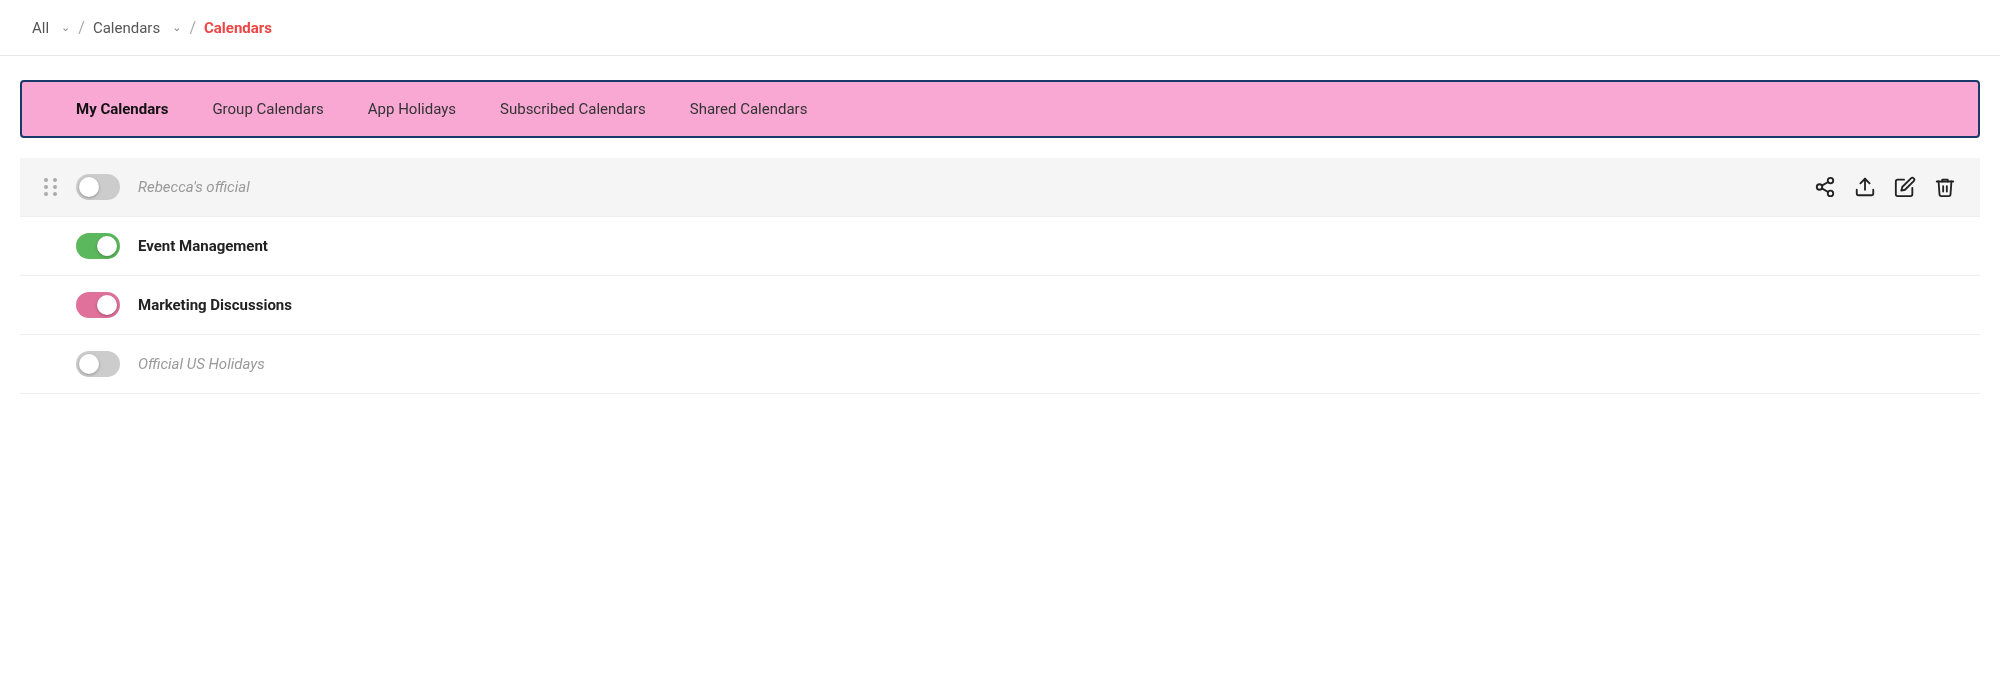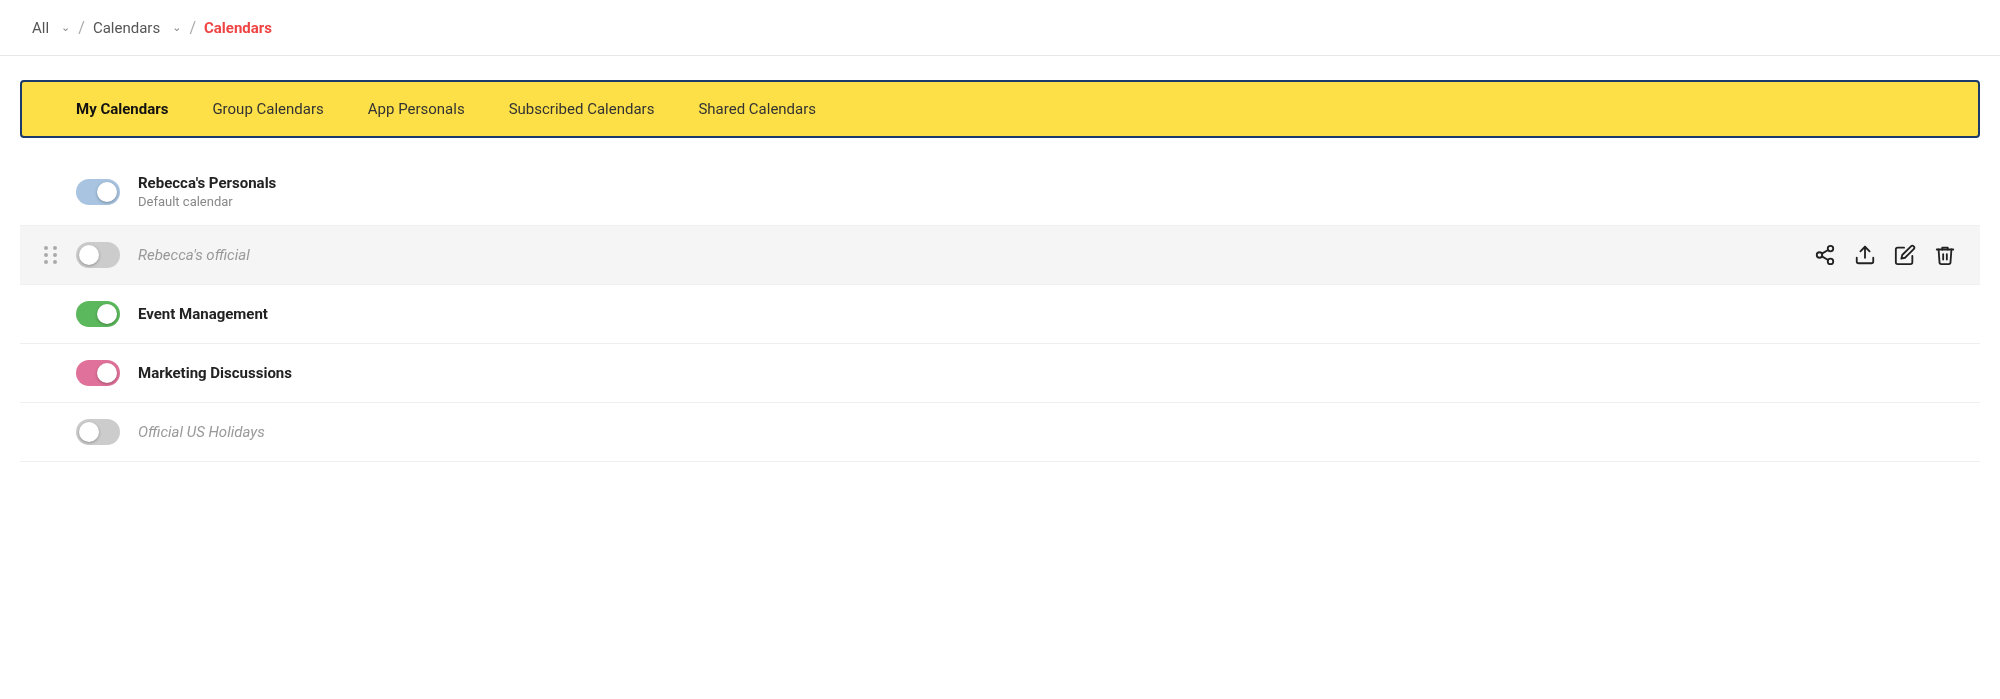--- a/index.html
+++ b/index.html
@@ -43,21 +43,21 @@
     }
 
     
     .tabs-container {
       display: flex;
       align-items: center;
       padding: 0 32px;
       border: 2.5px solid #1a3a6b;
       margin: 24px 20px 0 20px;
       border-radius: 4px;
-      background: #fde047;
+      background: #f9a8d4;
     }
     .tab {
       padding: 18px 22px;
       font-size: 15px;
       cursor: pointer;
       color: #333;
       white-space: nowrap;
       border-bottom: 3px solid transparent;
       margin-bottom: -3px;
     }
@@ -187,37 +187,26 @@
   </div>
   <span class="breadcrumb-sep">/</span>
   <div class="breadcrumb-item active">
     <span>Calendars</span>
   </div>
 </div>
 
 <div class="tabs-container">
   <div class="tab active">My Calendars</div>
   <div class="tab">Group Calendars</div>
-  <div class="tab">App Personals</div>
+  <div class="tab">App Holidays</div>
   <div class="tab">Subscribed Calendars</div>
   <div class="tab">Shared Calendars</div>
 </div>
 
 <div class="calendar-list" id="calendar-list">
-    <div class="calendar-row">
-      <div style="width:14px;flex-shrink:0;"></div>
-      <div class="toggle on-blue">
-    <div class="toggle-track"></div>
-    <div class="toggle-thumb"></div>
-  </div>
-      <div class="calendar-info">
-    <div class="calendar-name bold">Rebecca's Personals</div>
-    <div class="calendar-subtitle">Default calendar</div>
-  </div>
-    </div>
     <div class="calendar-row highlighted">
       <div class="drag-dots">
       <div class="drag-dot"></div>
         <div class="drag-dot"></div>
       <div class="drag-dot"></div>
         <div class="drag-dot"></div>
       <div class="drag-dot"></div>
         <div class="drag-dot"></div>
     </div>
       <div class="toggle off">

